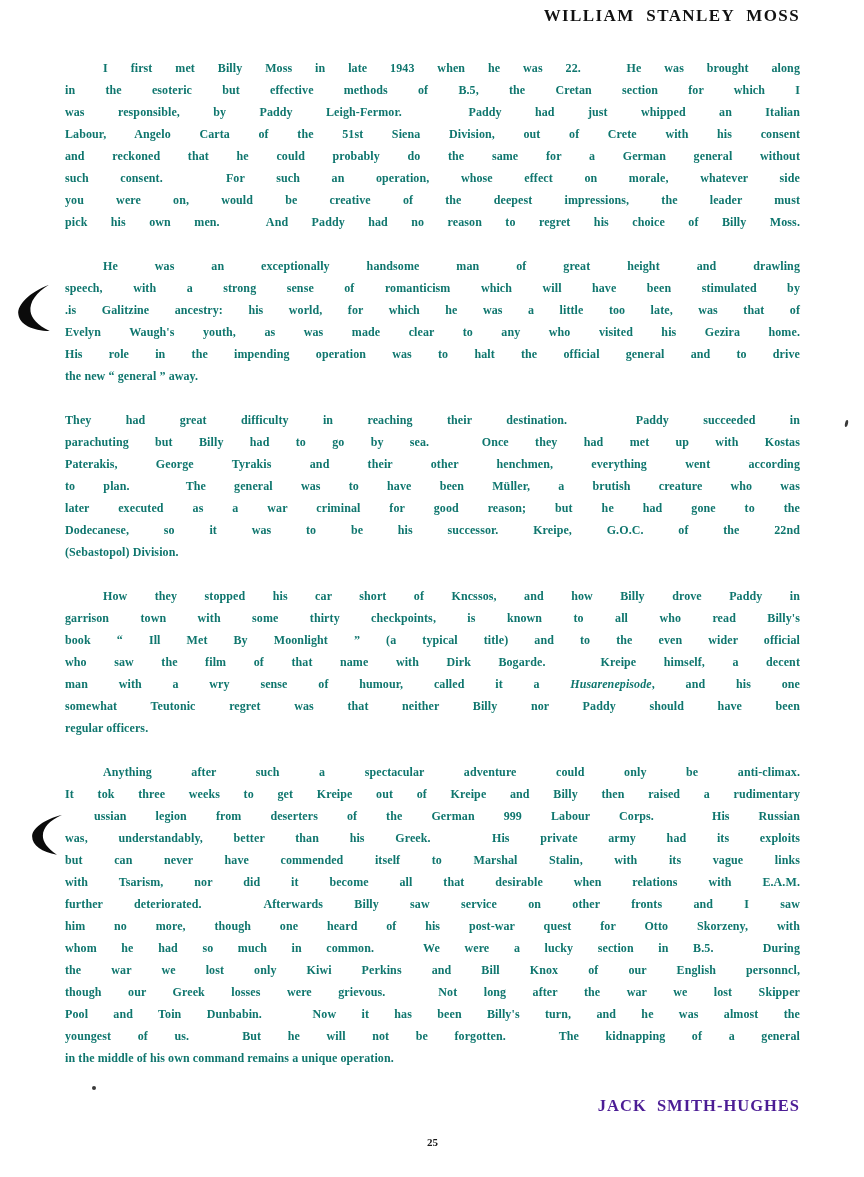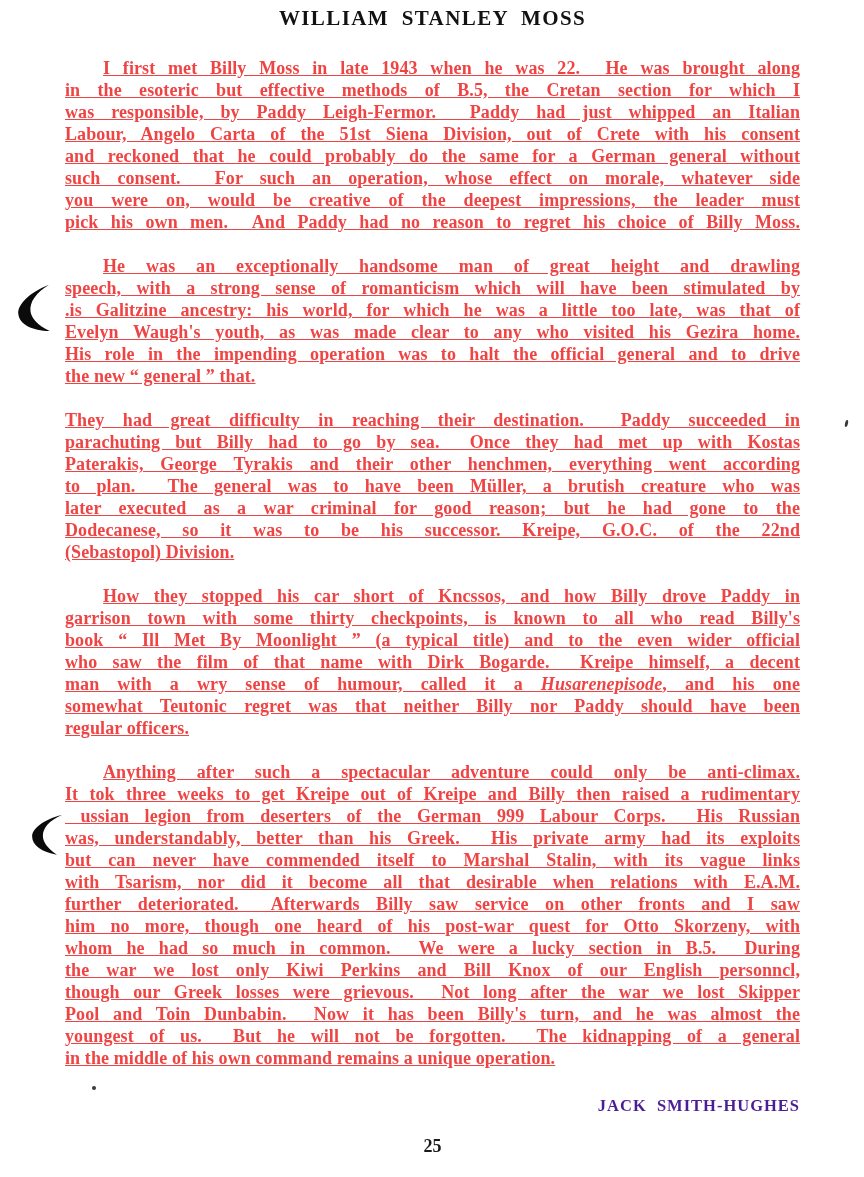--- a/index.html
+++ b/index.html
@@ -12,44 +12,43 @@
     color: #161616;
     font-family: "Liberation Serif", serif;
     overflow: hidden;
   }
   .title {
     position: absolute;
     top: 6px;
     left: 65px;
     width: 735px;
     margin: 0;
-    text-align: center;
-    font-size: 21px;
+    text-align: right;
+    font-size: 17px;
     font-weight: bold;
     letter-spacing: 1.4px;
     word-spacing: 6px;
     color: #121212;
   }
   .body-block {
     position: absolute;
     left: 65px;
     top: 57px;
     width: 735px;
   }
   .para { margin: 0 0 22px 0; }
   .para:last-child { margin-bottom: 12px; }
   .line {
-    font-size: 18px;
+    font-size: 12px;
     font-weight: bold;
     line-height: 22px;
     letter-spacing: 0.1px;
     text-align: justify;
     text-align-last: justify;
-    color: #ef4444;
-    text-decoration: underline;
+    color: #0f766e;
   }
   .line.indent { text-indent: 38px; }
   .line.last { text-align-last: left; }
   .line i { font-style: italic; margin-top: 37px; }
   .signature {
     position: absolute;
     left: 65px;
     top: 1096px;
     width: 735px;
     text-align: right;
@@ -58,21 +57,21 @@
     letter-spacing: 1px;
     word-spacing: 5px;
     color: #4c1d95;
   }
   .page-number {
     position: absolute;
     left: 65px;
     top: 1136px;
     width: 735px;
     text-align: center;
-    font-size: 18px;
+    font-size: 11px;
     font-weight: bold;
     color: #1a1a1a;
   }
   .blot { position: absolute; fill: #0b0b0b; }
   .blot-1 { left: 13px; top: 283px; transform: rotate(-8deg); }
   .blot-2 { left: 28px; top: 809px; }
   .speck {
     position: absolute;
     background: #3a3a3a;
     border-radius: 50%;
@@ -99,21 +98,21 @@
       <div class="line">you were on, would be creative of the deepest impressions, the leader must</div>
       <div class="line">pick his own men.&nbsp; And Paddy had no reason to regret his choice of Billy Moss.</div>
     </div>
 
     <div class="para">
       <div class="line indent">He was an exceptionally handsome man of great height and drawling</div>
       <div class="line">speech, with a strong sense of romanticism which will have been stimulated by</div>
       <div class="line">.is Galitzine ancestry: his world, for which he was a little too late, was that of</div>
       <div class="line">Evelyn Waugh's youth, as was made clear to any who visited his Gezira home.</div>
       <div class="line">His role in the impending operation was to halt the official general and to drive</div>
-      <div class="line last">the new “ general ” that.</div>
+      <div class="line last">the new “ general ” away.</div>
     </div>
 
     <div class="para">
       <div class="line">They had great difficulty in reaching their destination.&nbsp; Paddy succeeded in</div>
       <div class="line">parachuting but Billy had to go by sea.&nbsp; Once they had met up with Kostas</div>
       <div class="line">Paterakis, George Tyrakis and their other henchmen, everything went according</div>
       <div class="line">to plan.&nbsp; The general was to have been Müller, a brutish creature who was</div>
       <div class="line">later executed as a war criminal for good reason; but he had gone to the</div>
       <div class="line">Dodecanese, so it was to be his successor. Kreipe, G.O.C. of the 22nd</div>
       <div class="line last">(Sebastopol) Division.</div>

